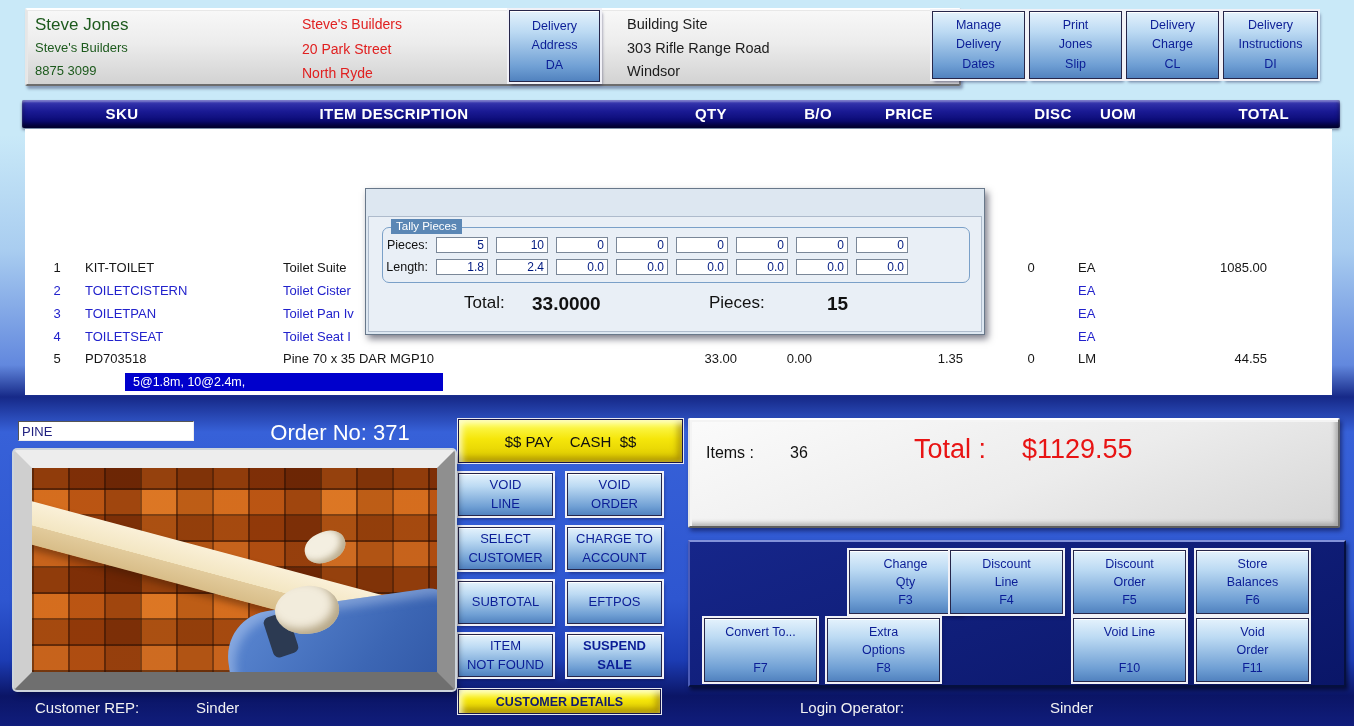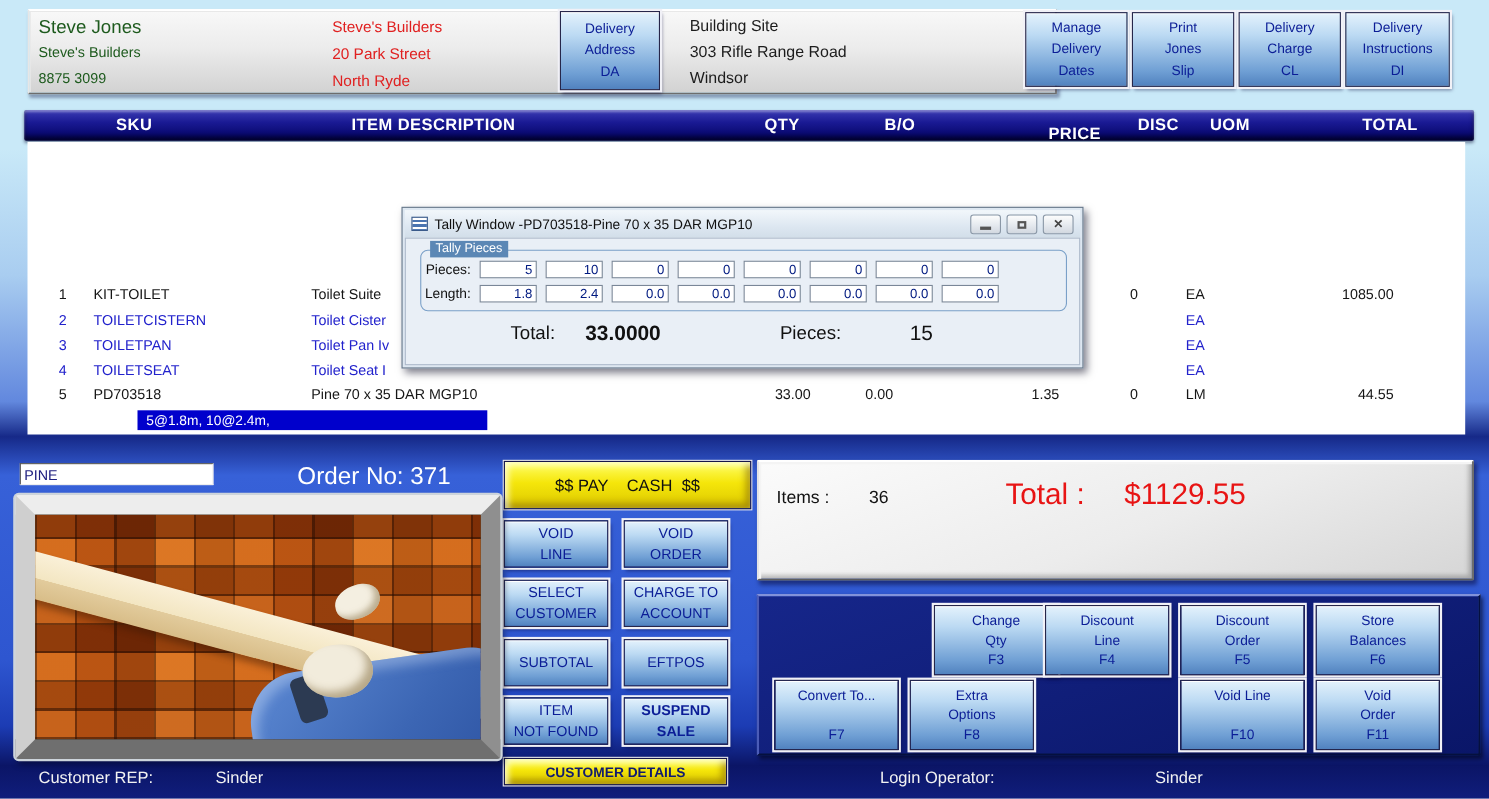--- a/index.html
+++ b/index.html
@@ -42,21 +42,21 @@
     left:22px; top:100px; width:1318px; height:28px;
     background:linear-gradient(180deg,#3c3cb4 0%,#1a1a94 40%,#00005e 100%);
     box-shadow:inset 0 2px 2px rgba(255,255,255,.35), inset 0 -4px 5px rgba(0,0,0,.55), 0 2px 3px rgba(0,0,40,.45);
     border-radius:2px;
   }
   .grid-head span { position:absolute; top:5px; color:#ffffff; font-weight:bold; font-size:15px; letter-spacing:.4px; }
   .h-sku   { left:60px;  width:80px;  text-align:center; }
   .h-desc  { left:282px; width:180px; text-align:center; }
   .h-qty   { left:600px; width:105px; text-align:right; }
   .h-bo    { left:715px; width:95px;  text-align:right; }
-  .h-price { left:904px; width:102px; text-align:center;margin-top:8px; }
+  .h-price { left:863px; width:102px; text-align:left; }
   .h-disc  { left:1007px;width:48px;  text-align:center; }
   .h-uom   { left:1078px;width:44px;  text-align:left; }
   .h-total { left:1152px;width:115px; text-align:right; }
 
   .grid-area { left:25px; top:129px; width:1307px; height:266px; background:#ffffff; }
 
   .grid-row { position:absolute; left:0; width:1354px; height:16px; font-size:13px; color:#161616; }
   .grid-row span { position:absolute; top:0; }
   .c-num   { left:48px;  width:18px;  text-align:center; }
   .c-sku   { left:85px;  width:190px; }
@@ -106,21 +106,21 @@
   .t-row { position:absolute; left:0; right:6px; height:18px; display:flex; align-items:center; }
   .t-row1 { top:8px; } .t-row2 { top:30px; }
   .t-label { width:45px; text-align:right; font-size:12.5px; color:#111; flex:0 0 45px; }
   .t-input { width:52px; height:16px; margin-left:8px; border:1px solid #7a8798; background:#fff;
     font-size:12px; color:#001a80; text-align:right; padding-right:3px; font-family:inherit; }
   .totals-row { position:absolute; left:0; right:0; top:76px; height:24px; }
   .totals-row span { position:absolute; }
   .tl-label { left:95px;  font-size:17px; color:#111; }
   .tl-value { left:163px; font-size:19px; font-weight:bold; color:#111; }
   .pc-label { left:340px; font-size:17px; color:#111; }
-  .pc-value { left:458px; font-size:19px; font-weight:normal; color:#111; }
+  .pc-value { left:458px; font-size:19px; font-weight:bold; color:#111; }
 
   
   .search-input { left:18px; top:421px; width:176px; height:20px; background:#ffffff;
     border:1px solid; border-color:#555 #eee #eee #555; font-size:13px; color:#202080;
     padding-left:3px; font-family:inherit; }
   .order-no { left:230px; top:420px; width:220px; text-align:center; color:#ffffff; font-size:22px; }
 
   .btn-yellow {
     display:flex; align-items:center; justify-content:center;
     background:linear-gradient(180deg,#ffff66 0%,#f5e60a 45%,#dcc800 100%);
@@ -265,35 +265,20 @@
   <span class="c-bo">0.00</span>
   <span class="c-price">1.35</span>
   <span class="c-disc">0</span>
   <span class="c-uom">LM</span>
   <span class="c-total">44.55</span>
 </div>
 
 <div class="abs tally-note">5@1.8m, 10@2.4m,</div>
 
 <div class="abs modal">
-  <div class="modal-title">
-    <span class="win-ico"></span>
-    <span>Tally Window -PD703518-Pine 70 x 35 DAR MGP10</span>
-    <span class="win-btns">
-      <span class="win-btn">
-          <span class="g-min"></span>
-        </span>
-      <span class="win-btn">
-          <span class="g-max"></span>
-        </span>
-      <span class="win-btn">
-          <span class="g-close">✕</span>
-        </span>
-    </span>
-  </div>
   <div class="modal-body">
     <div class="tally-group">
       <span class="tally-group-label">Tally Pieces</span>
       <div class="t-row t-row1">
         <span class="t-label">Pieces:</span>
         <input class="t-input" value="5" style="">
         <input class="t-input" value="10" style="">
         <input class="t-input" value="0" style="">
         <input class="t-input" value="0" style="">
         <input class="t-input" value="0" style="">

